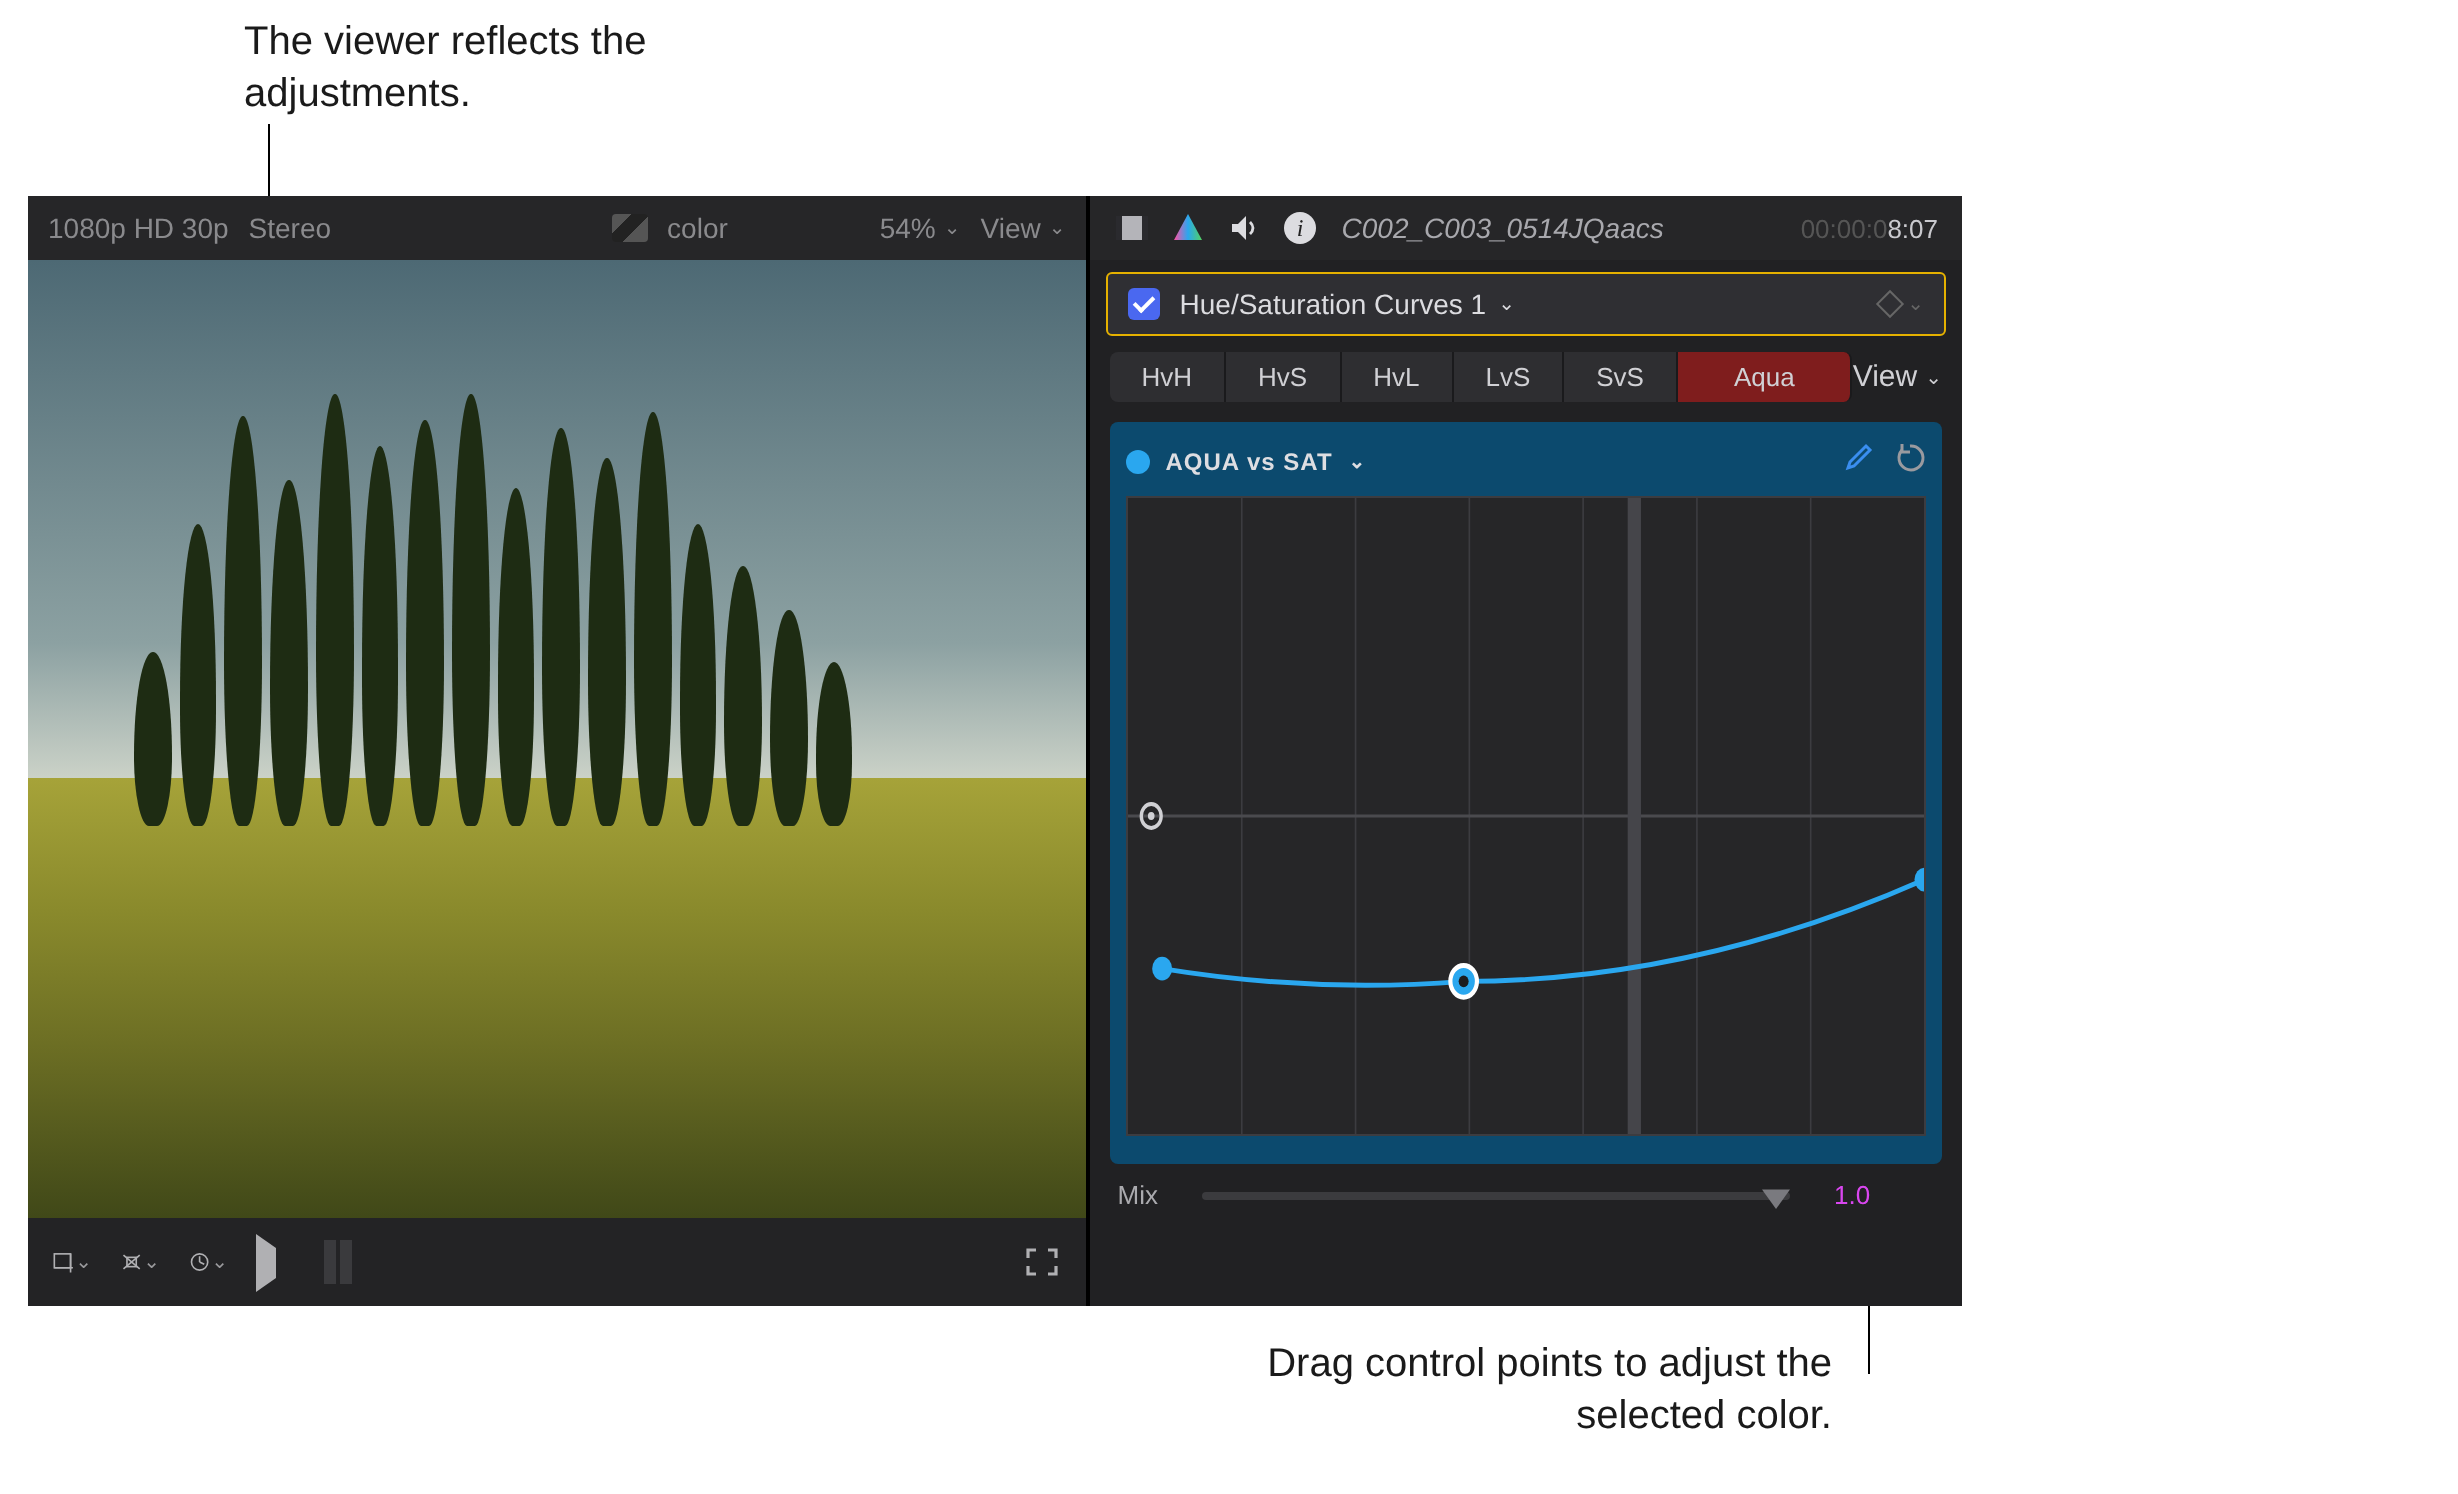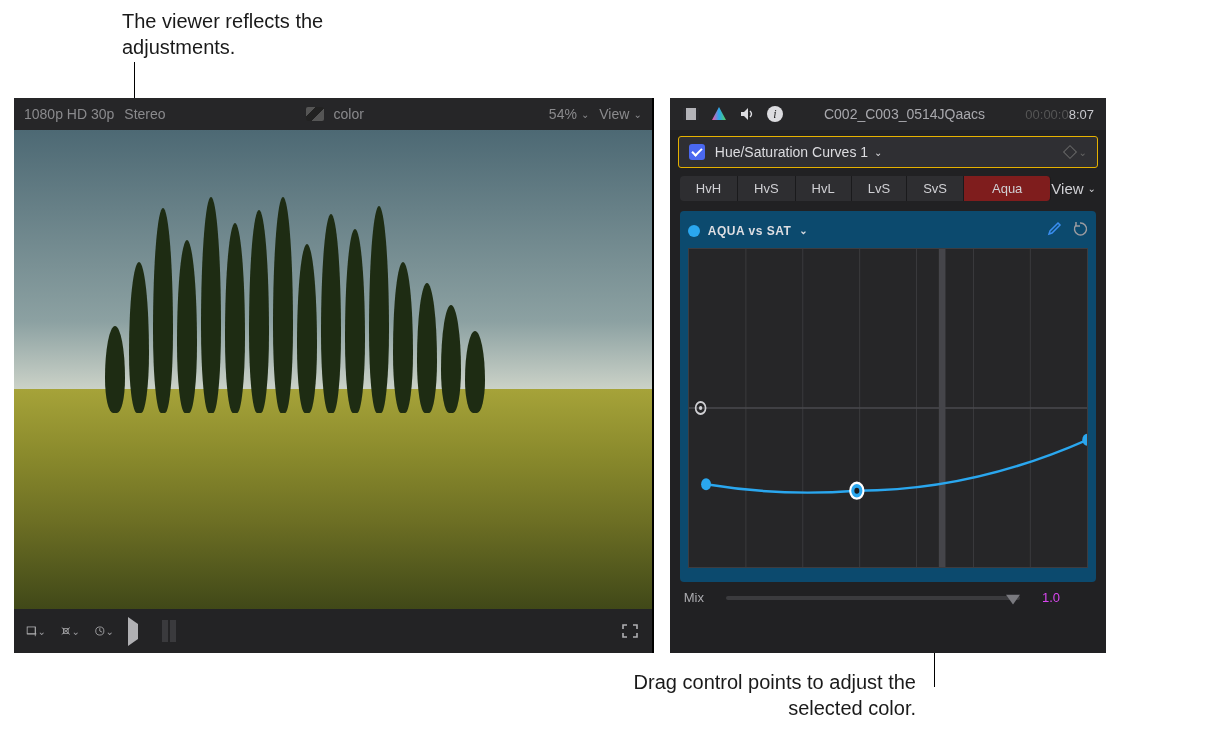--- a/index.html
+++ b/index.html
@@ -23,24 +23,23 @@
   .annotation-line {
     position: absolute;
     background: #000;
   }
 
   
   .app {
     position: absolute;
     top: 98px;
     left: 14px;
-    width: 1092px;
+    width: 967px;
     height: 555px;
     display: flex;
-    gap: 16px;
   }
 
   
   .viewer-panel {
     width: 680px;
     height: 100%;
     background: #1b1b1b;
     display: flex;
     flex-direction: column;
     border-right: 2px solid #000;
@@ -117,21 +116,21 @@
     display:flex;
     align-items:center;
     padding:0 12px;
     gap:12px;
     color:#9b9ba0;
     font-size:14px;
     background:#262628;
   }
   .insp-top-icons { display:flex; gap:10px; align-items:center;}
   .ic { width:18px; height:18px; display:inline-flex; align-items:center; justify-content:center; }
-  .clip-name { flex:1; text-align:center; color:#a8a8ad; }
+  .clip-name { flex:1; text-align:left; color:#a8a8ad;font-style:italic; }
   .tc-top { color:#555; font-family:Liberation Sans, sans-serif; font-size:13px;}
   .tc-top .last { color:#c9c9ce;}
 
   .effect-row {
     margin:6px 8px 0 8px;
     border:1.5px solid #e5b100;
     border-radius:3px;
     background:#2f2f33;
     height:32px;
     display:flex;

